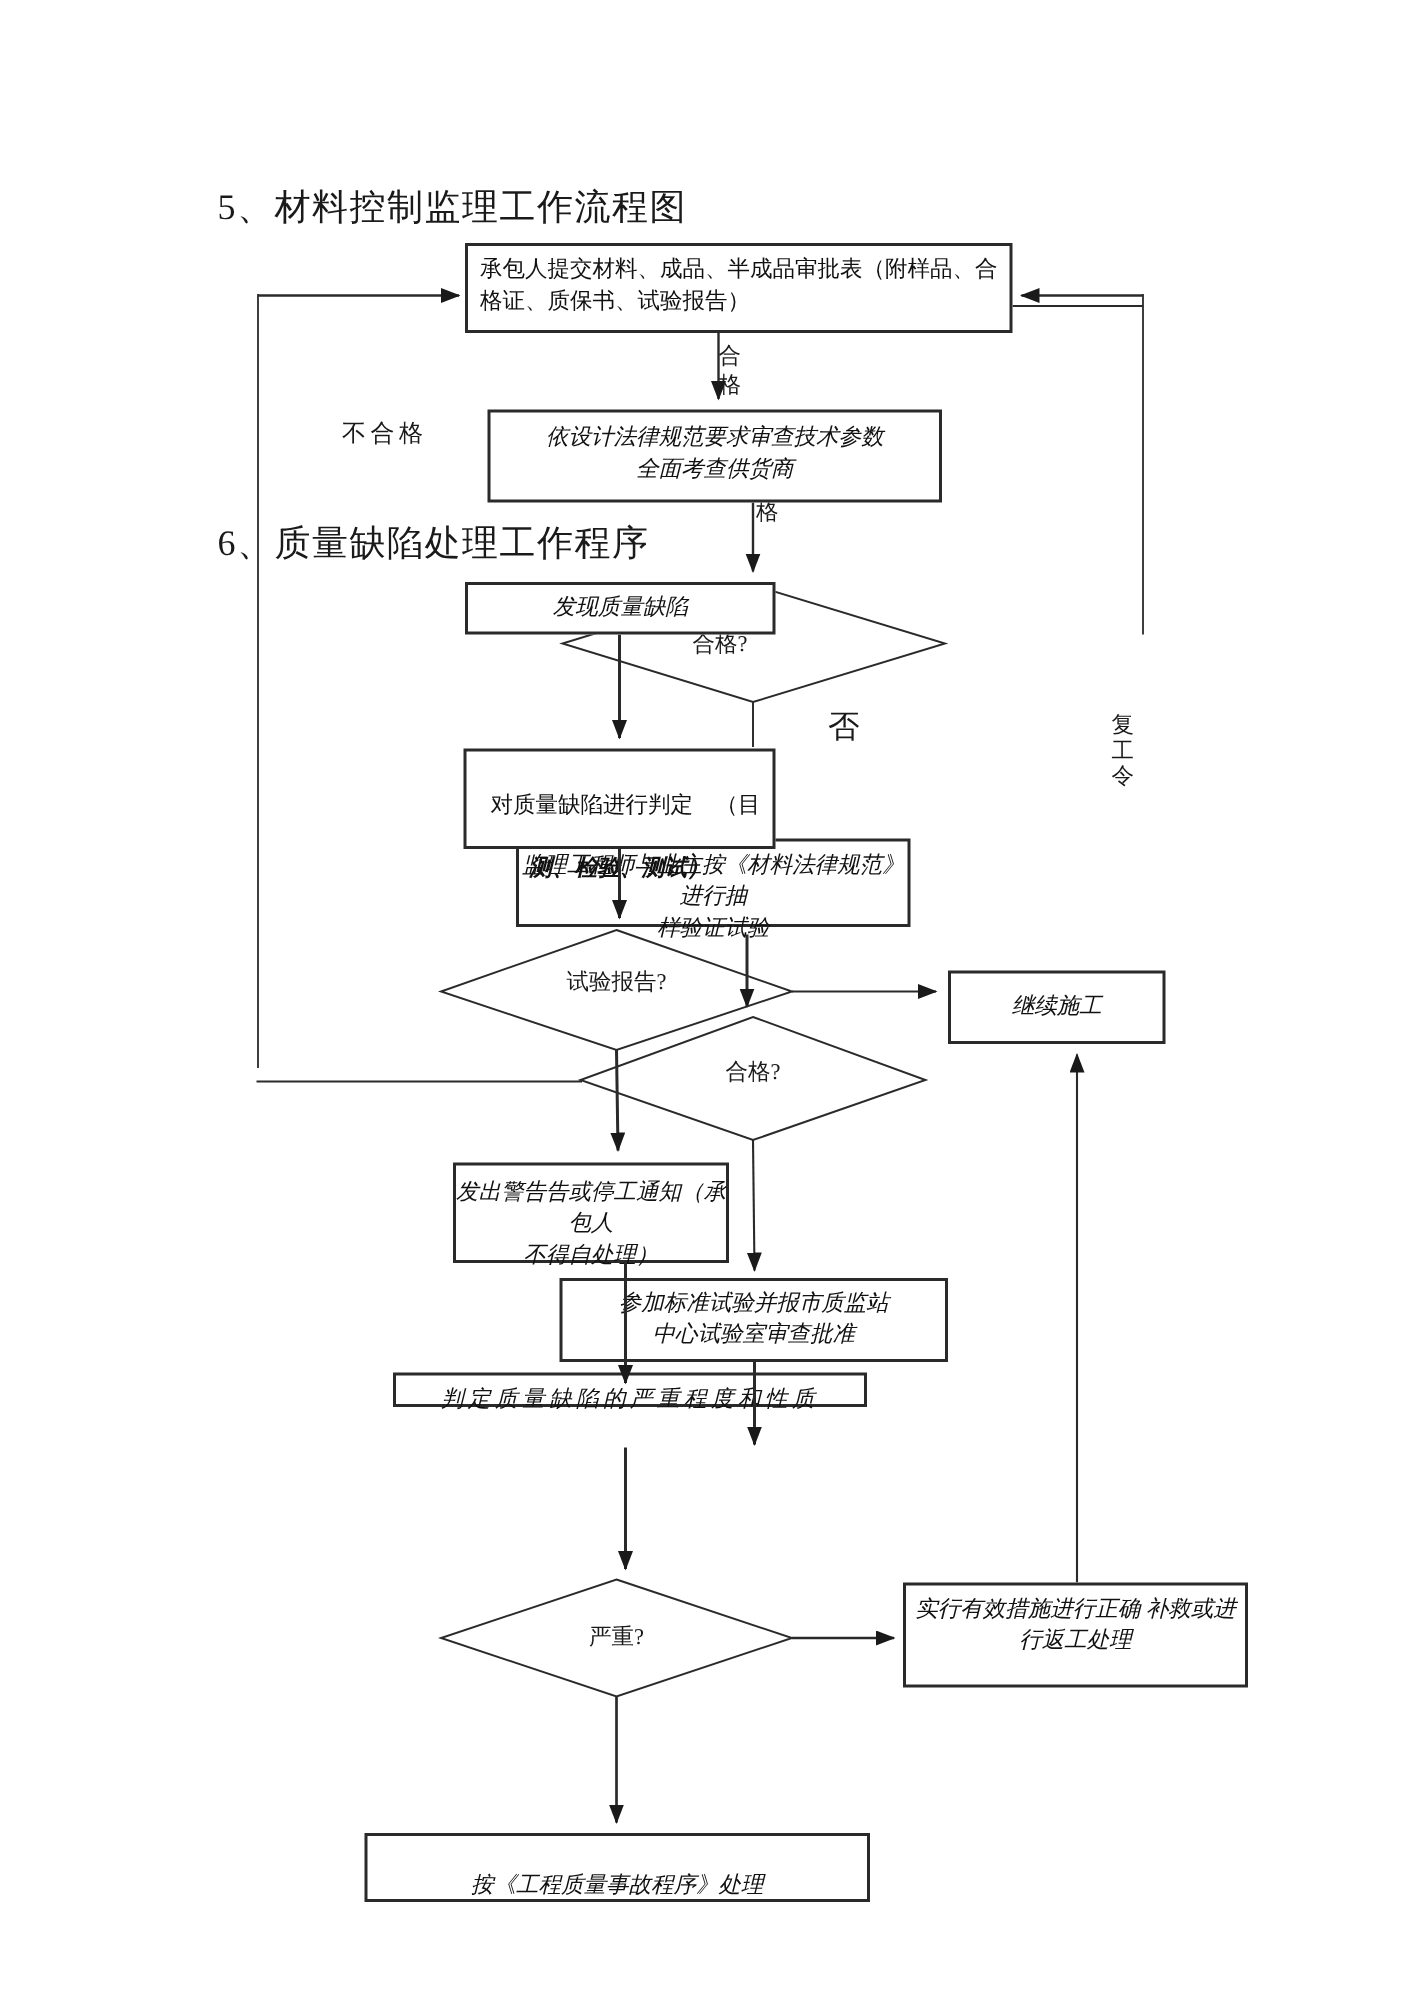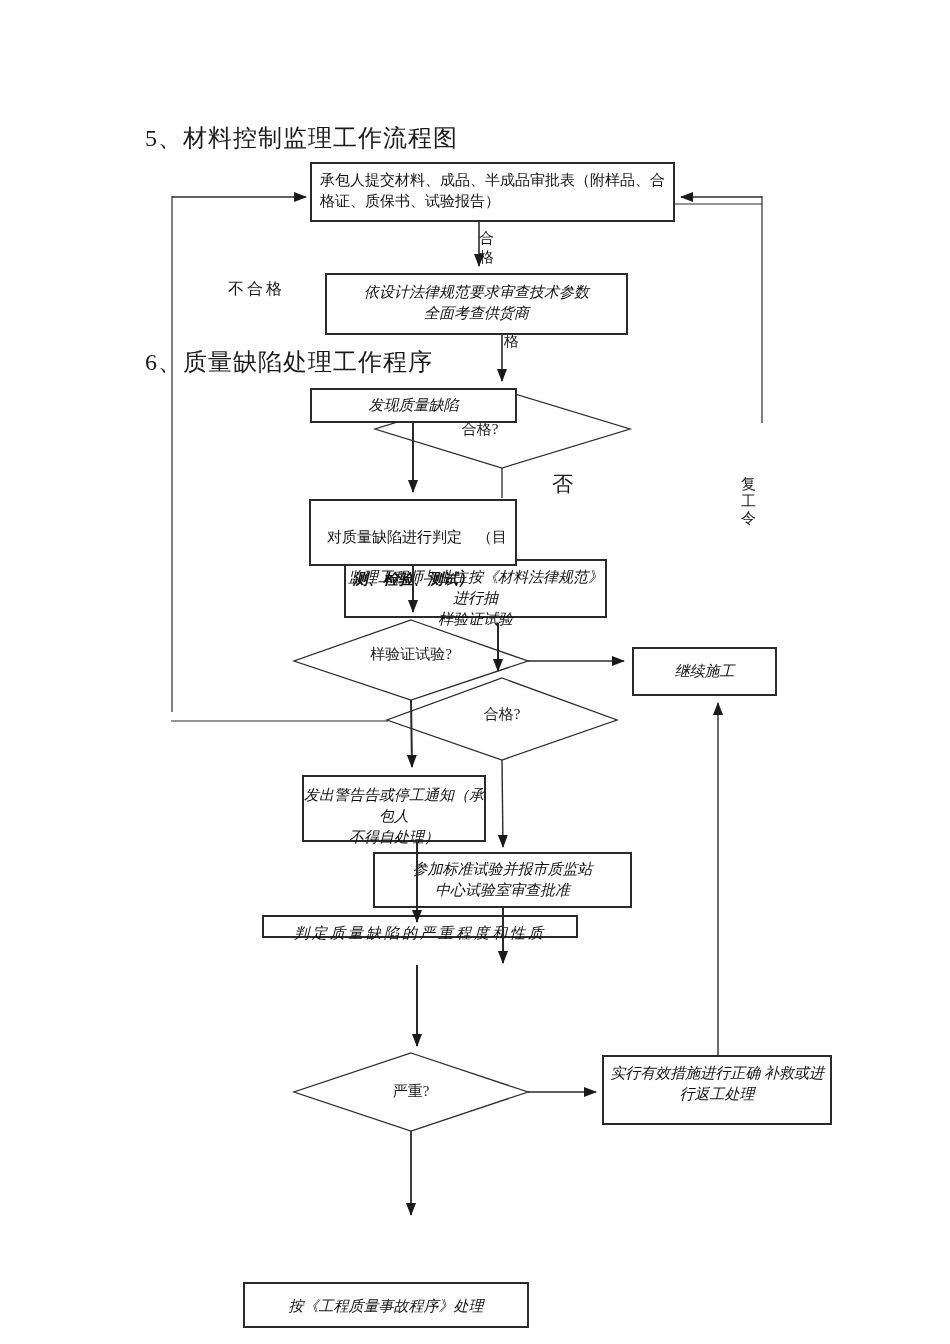--- a/index.html
+++ b/index.html
@@ -89,31 +89,31 @@
 
   <div class="box center" style="left:373px;top:852px;width:259px;height:56px;padding-top:5px;z-index:1">参加标准试验并报市质监站
 中心试验室审查批准</div>
 
   <div class="box center" style="left:262px;top:915px;width:316px;height:23px;line-height:32px;letter-spacing:3px;z-index:1">判定质量缺陷的严重程度和性质</div>
 
 
   <div class="box center" style="left:602px;top:1055px;width:230px;height:70px;padding-top:6px;z-index:1">实行有效措施进行正确 补救或进
 行返工处理</div>
 
-  <div class="box center" style="left:243px;top:1282px;width:286px;height:46px;padding-top:12px;z-index:1">按《工程质量事故程序》处理</div>
+  <div class="box center" style="left:243px;top:1222px;width:337px;height:46px;padding-top:23px;z-index:1">按《工程质量事故程序》处理</div>
 
   <div class="lbl" style="left:479px;top:229px;line-height:19px;z-index:2">合
 格</div>
   <div class="lbl" style="left:228px;top:279px;font-size:16px;letter-spacing:3px;z-index:2">不合格</div>
   <div class="lbl" style="left:552px;top:470px;font-size:21px;z-index:2">否</div>
   <div class="lbl" style="left:741px;top:476px;line-height:17px;z-index:2">复
 工
 令</div>
 
-  <div class="dlabel" style="left:411px;top:645px;z-index:2">样验证试验?</div>
+  <div class="dlabel" style="left:411px;top:645px;z-index:2">试验报告?</div>
   <div class="dlabel" style="left:502px;top:705px;z-index:2">合格?</div>
   <div class="dlabel" style="left:411px;top:1082px;z-index:2">严重?</div>
 
   <svg class="layer" width="950" height="1344" style="z-index:3">
     <defs>
       <marker id="ah2" markerUnits="userSpaceOnUse" markerWidth="13" markerHeight="11" refX="12" refY="5" orient="auto">
         <path d="M0,0 L13,5 L0,10 z" fill="#1a1a1a"></path>
       </marker>
     </defs>
     <g stroke="#2a2a2a" fill="none">

